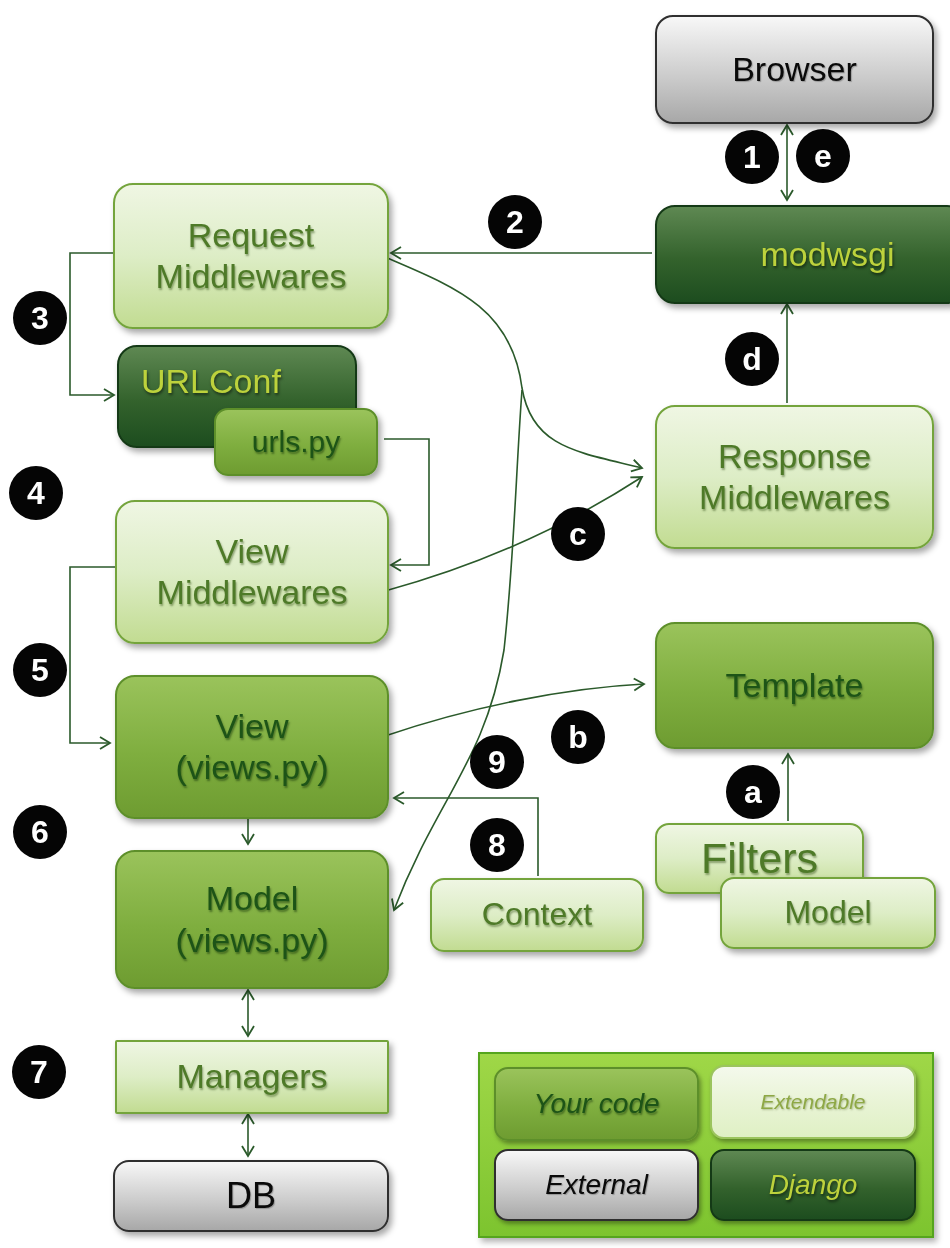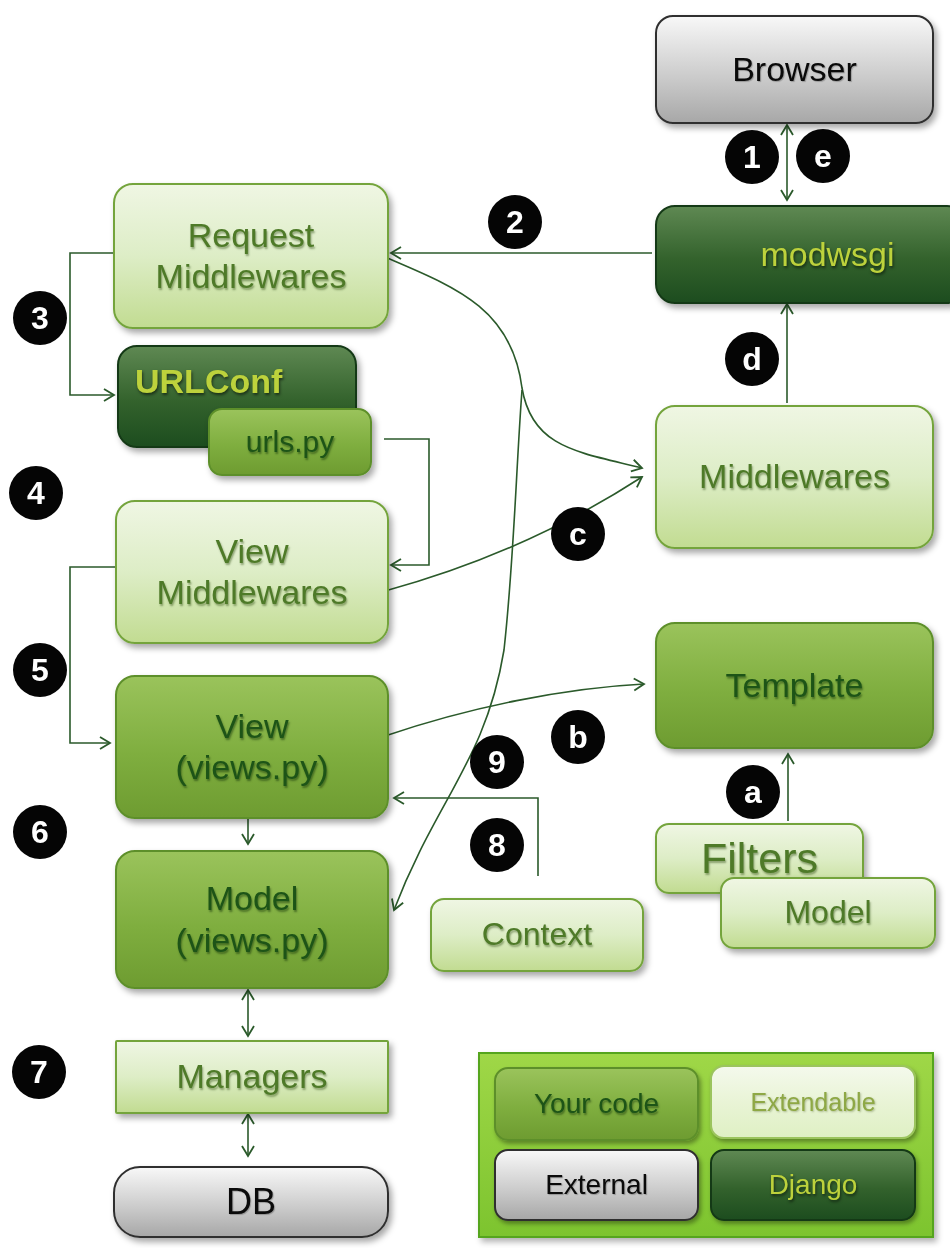--- a/index.html
+++ b/index.html
@@ -18,60 +18,60 @@
   
   .light{background:linear-gradient(180deg,#eff6e3 0%,#ddedc6 50%,#c2dc92 100%);border:2px solid #74a43c;}
   .light .lbl{color:#4e7a28;font-size:34px;text-shadow:1px 2px 2px rgba(40,70,10,0.45);}
   .mid{background:linear-gradient(180deg,#9ac35b 0%,#7fae3f 55%,#6e9c31 100%);border:2px solid #5d8f2a;}
   .mid .lbl{color:#1d5417;font-size:34px;text-shadow:1px 2px 2px rgba(20,50,10,0.5);}
   .dark{background:linear-gradient(180deg,#5e8852 0%,#33622c 55%,#1d4d1f 100%);border:2px solid #143916;}
   .dark .lbl{color:#bdd23c;font-size:34px;text-shadow:1px 2px 3px rgba(0,0,0,0.55);}
   .gray{background:linear-gradient(180deg,#f7f7f7 0%,#c9c9c9 60%,#a8a8a8 100%);border:2px solid #2f2f2f;}
   .gray .lbl{color:#0a0a0a;font-size:34px;text-shadow:1px 1px 1px rgba(0,0,0,0.25);}
   .pale{background:linear-gradient(180deg,#f4f9ec 0%,#e9f4d6 50%,#dff0c4 100%);border:2px solid #9bc45e;}
-  .pale .lbl{color:#8ea845;font-size:25px;text-shadow:1px 1px 2px rgba(60,80,20,0.35);}
+  .pale .lbl{color:#8ea845;font-size:21px;text-shadow:1px 1px 2px rgba(60,80,20,0.35);}
   
   .g-browser{left:655px;top:15px;width:275px;height:105px;border-radius:18px;}
   .g-modwsgi{left:655px;top:205px;width:275px;height:95px;padding-left:33px;}
   .g-reqmw{left:113px;top:183px;width:272px;height:142px;}
-  .g-urlconf{left:117px;top:345px;width:240px;height:103px;justify-content:flex-start;align-items:flex-start;padding:14px 0 0 16px;box-sizing:border-box;z-index:2;font-weight:bold;}
-  .g-urlspy{left:208px;top:408px;width:160px;height:64px;border-radius:14px;z-index:3;}
+  .g-urlconf{left:117px;top:345px;width:240px;height:103px;justify-content:flex-start;align-items:flex-start;padding:14px 0 0 22px;box-sizing:border-box;z-index:2;}
+  .g-urlspy{left:214px;top:408px;width:160px;height:64px;border-radius:14px;z-index:3;}
   .g-urlspy .lbl{font-size:30px;}
   .g-viewmw{left:115px;top:500px;width:270px;height:140px;}
   .g-view{left:115px;top:675px;width:270px;height:140px;}
   .g-model{left:115px;top:850px;width:270px;height:135px;}
   .g-managers{left:115px;top:1040px;width:270px;height:70px;border-radius:2px;}
-  .g-db{left:113px;top:1160px;width:272px;height:68px;border-radius:27px;margin-top:6px;}
+  .g-db{left:113px;top:1160px;width:272px;height:68px;border-radius:16px;}
   .g-db .lbl{font-size:36px;}
   .g-respmw{left:655px;top:405px;width:275px;height:140px;}
   .g-template{left:655px;top:622px;width:275px;height:123px;}
   .g-filters{left:655px;top:823px;width:205px;height:67px;border-radius:14px;z-index:2;}
   .g-filters .lbl{font-size:43px;}
   .g-tags{left:720px;top:877px;width:212px;height:68px;border-radius:14px;z-index:3;}
   .g-tags .lbl{font-size:32px;}
-  .g-context{left:430px;top:878px;width:210px;height:70px;border-radius:14px;margin-top:20px;}
+  .g-context{left:430px;top:878px;width:210px;height:70px;border-radius:14px;}
   .g-context .lbl{font-size:32px;}
   
   .badge{
     position:absolute;z-index:4;width:54px;height:54px;border-radius:50%;
     background:#050505;color:#ffffff;display:flex;align-items:center;justify-content:center;
     font-size:32px;font-weight:bold;font-family:"Liberation Sans",sans-serif;
   }
   .bd-1{left:725px;top:130px;} .bd-e{left:796px;top:129px;}
   .bd-2{left:488px;top:195px;} .bd-3{left:13px;top:291px;}
   .bd-4{left:9px;top:466px;}   .bd-5{left:13px;top:643px;}
   .bd-6{left:13px;top:805px;}  .bd-7{left:12px;top:1045px;}
   .bd-8{left:470px;top:818px;} .bd-9{left:470px;top:735px;}
   .bd-a{left:726px;top:765px;} .bd-b{left:551px;top:710px;}
   .bd-c{left:551px;top:507px;} .bd-d{left:725px;top:332px;}
   
   .legend{
     position:absolute;left:478px;top:1052px;width:452px;height:182px;z-index:2;
     background:linear-gradient(180deg,#9fd747 0%,#7dc42f 100%);
-    border:2px solid #55a51d;box-shadow:3px 4px 6px rgba(0,0,0,0.3);
+    border:2px solid #55a51d;box-shadow:3px 4px 6px rgba(0,0,0,0.3);font-style:italic;
   }
   .legend .node{border-radius:14px;box-shadow:2px 3px 4px rgba(0,0,0,0.35);}
   .lg-yourcode{left:14px;top:13px;width:201px;height:70px;}
   .lg-extendable{left:230px;top:11px;width:202px;height:70px;}
   .lg-external{left:14px;top:95px;width:201px;height:68px;}
   .lg-django{left:230px;top:95px;width:202px;height:68px;}
   .legend .mid .lbl,.legend .dark .lbl,.legend .gray .lbl{font-size:28px;}
 </style>
 </head>
 <body>
@@ -141,20 +141,21 @@
 
   <div class="node light g-managers">
     <span class="lbl">Managers</span>
   </div>
 
   <div class="node gray g-db">
     <span class="lbl">DB</span>
   </div>
 
   <div class="node light g-respmw">
+    <span class="lbl">Response</span>
     <span class="lbl">Middlewares</span>
   </div>
 
   <div class="node mid g-template">
     <span class="lbl">Template</span>
   </div>
 
   <div class="node light g-filters">
     <span class="lbl">Filters</span>
   </div>

